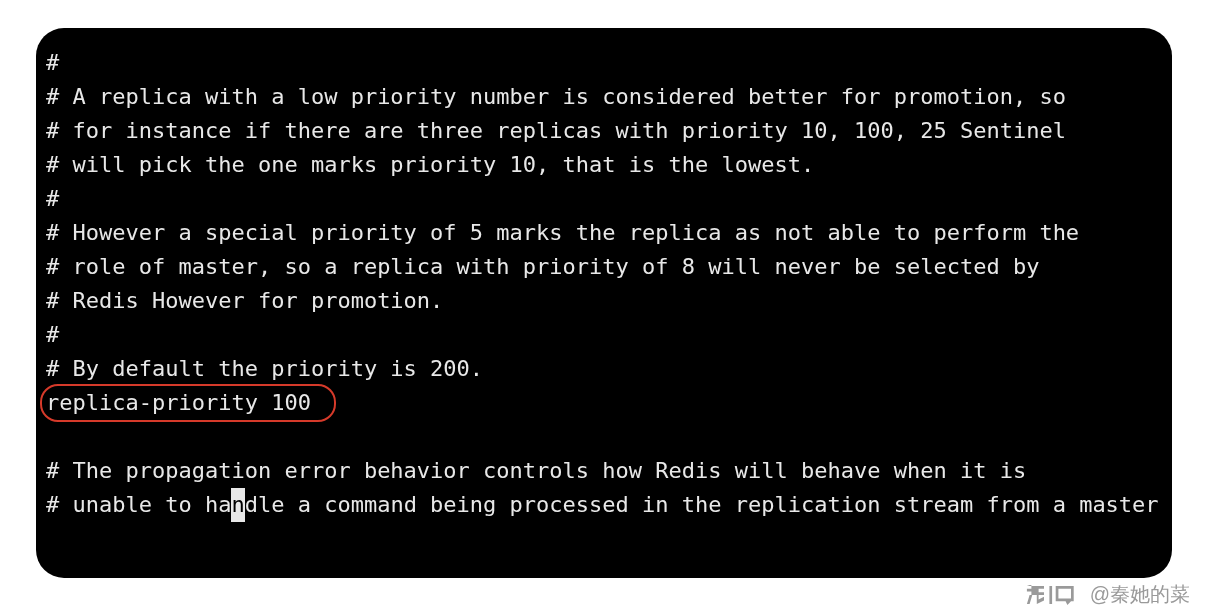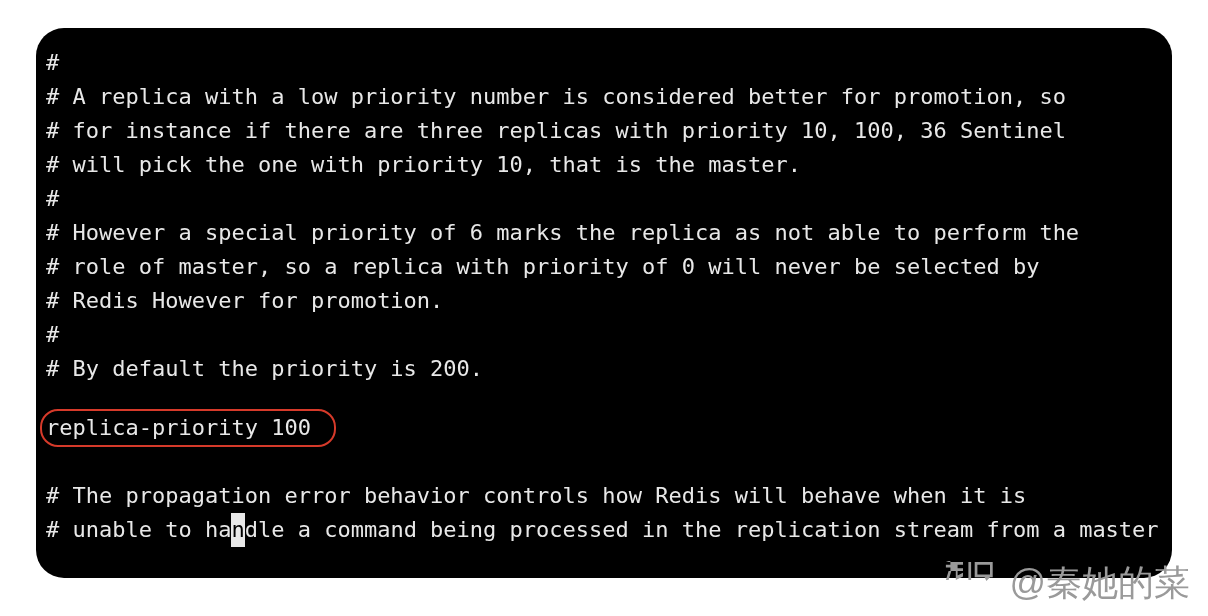--- a/index.html
+++ b/index.html
@@ -36,21 +36,20 @@
     font-size: 22px;
     line-height: 34px;
     white-space: pre-wrap;
     word-break: break-all;
     font-weight: 400;
     letter-spacing: 0px;
   }
   .config-line {
     position: relative;
     display: inline-block;
-    margin-top: 25px;
   }
   .circle-mark {
     position: absolute;
     left: -6px;
     top: -2px;
     width: 296px;
     height: 38px;
     border: 2px solid #d63a2a;
     border-radius: 18px;
     pointer-events: none;
@@ -61,41 +60,42 @@
     background: #e8e8e8;
     color: #000000;
   }
   .watermark {
     position: absolute;
     right: 18px;
     bottom: 8px;
     font-family: "Helvetica Neue", Arial, sans-serif;
     color: #9a9a9a;
     display: flex;
+    align-items: center;
     gap: 10px;
-    font-size: 36px;
+    font-size: 20px;
     font-weight: 500;
   }
   .zhihu-logo {
     width: 54px;
     height: 24px;
   }
 </style>
 </head>
 <body>
 <div class="stage">
 
   <div class="terminal">
     <div class="content"><span>#</span>
 <span># A replica with a low priority number is considered better for promotion, so</span>
-<span># for instance if there are three replicas with priority 10, 100, 36 Sentinel</span>
-<span># will pick the one with priority 10, that is the master.</span>
+<span># for instance if there are three replicas with priority 10, 100, 25 Sentinel</span>
+<span># will pick the one marks priority 10, that is the lowest.</span>
 <span>#</span>
-<span># However a special priority of 6 marks the replica as not able to perform the</span>
-<span># role of master, so a replica with priority of 0 will never be selected by</span>
+<span># However a special priority of 5 marks the replica as not able to perform the</span>
+<span># role of master, so a replica with priority of 8 will never be selected by</span>
 <span># Redis However for promotion.</span>
 <span>#</span>
 <span># By default the priority is 200.</span>
 <span class="config-line"><span>replica-priority 100</span><span class="circle-mark"></span></span>
 
 <span># The propagation error behavior controls how Redis will behave when it is
 # unable to ha</span><span class="cursor">n</span><span>dle a command being processed in the replication stream from a master</span></div>
   </div>
 
   <div class="watermark">

